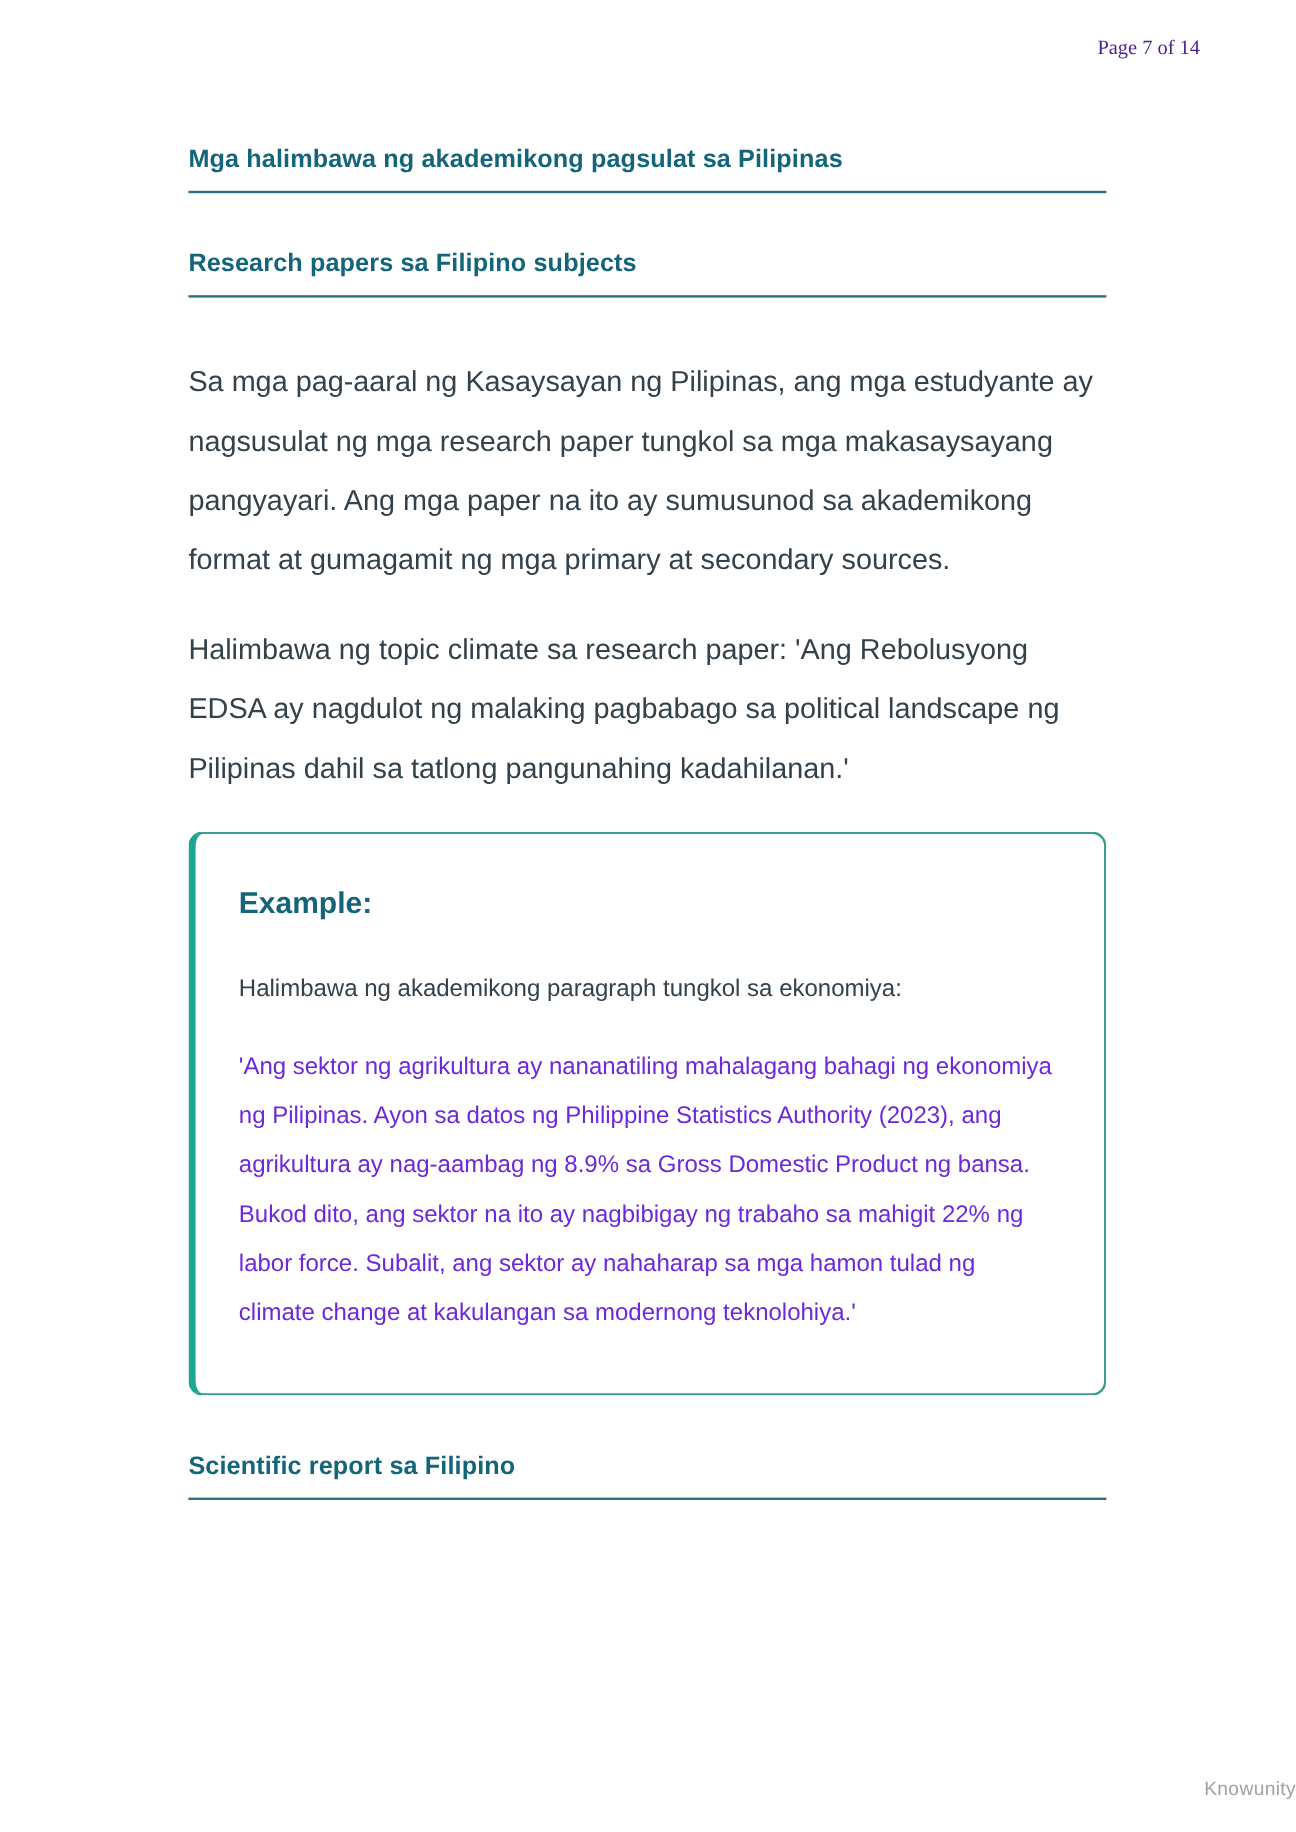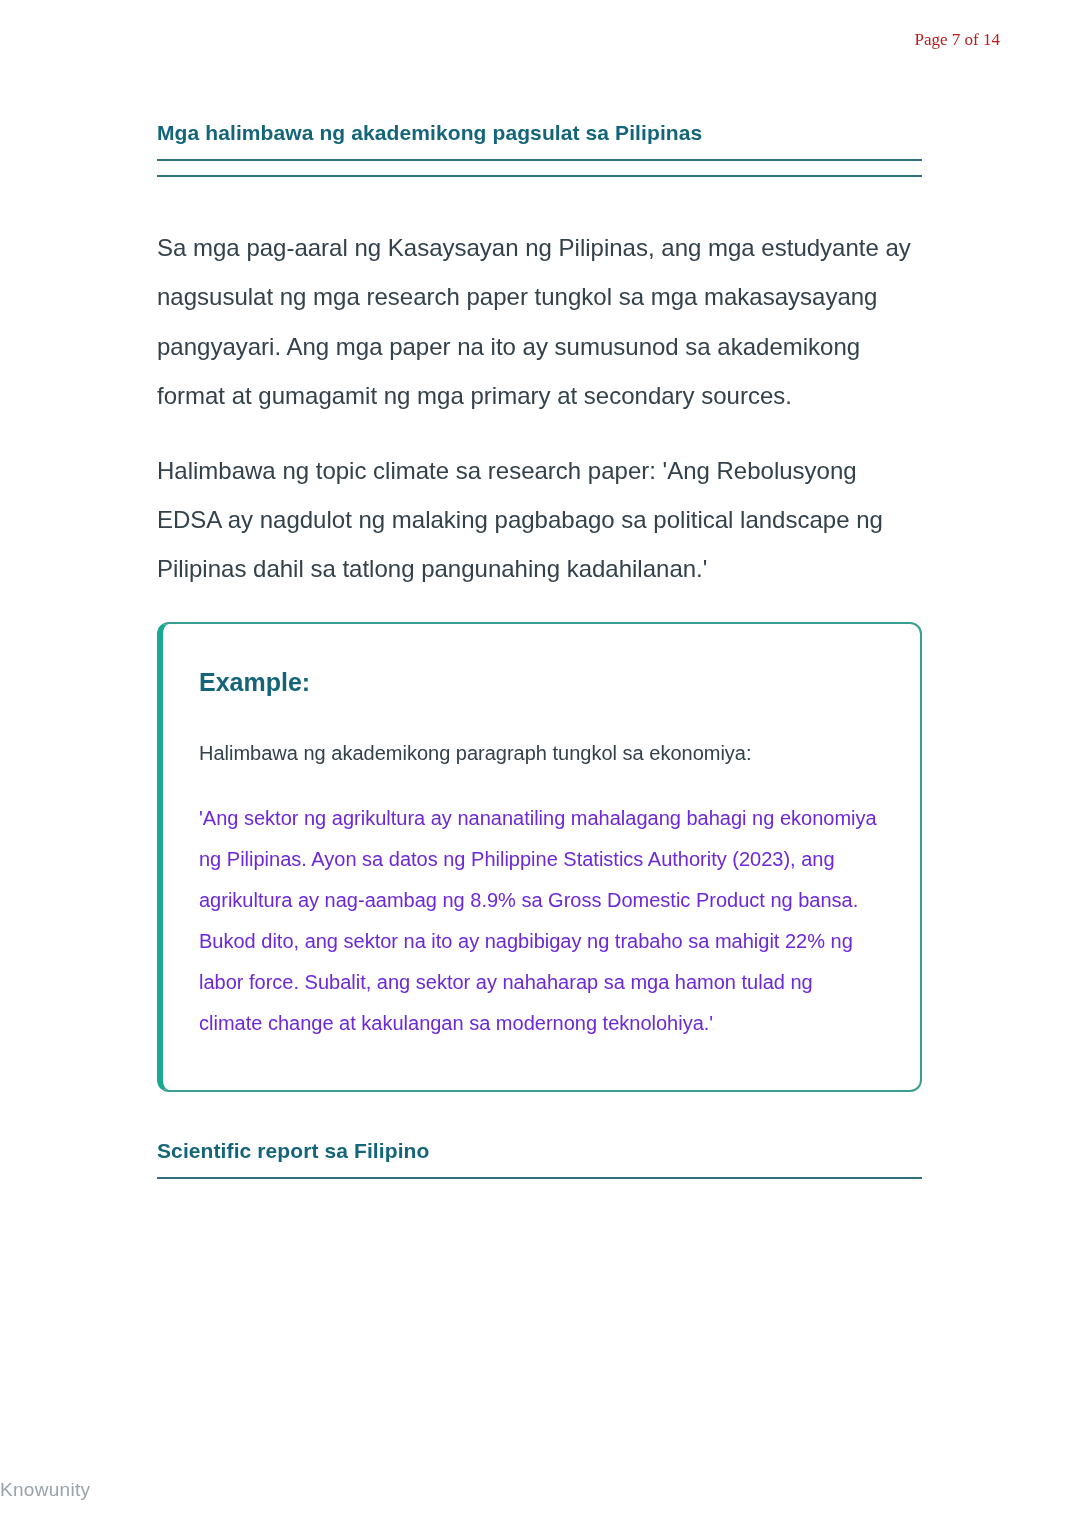--- a/index.html
+++ b/index.html
@@ -23,21 +23,21 @@
     background: #ffffff;
     overflow: hidden;
   }
 
   .page-indicator {
     position: absolute;
     top: 30px;
     right: 80px;
     font-family: "Liberation Serif", serif;
     font-size: 17px;
-    color: #b91c1c;
+    color: #4c1d95;
   }
 
   .content {
     position: absolute;
     left: 157px;
     top: 0;
     width: 765px;
     padding-top: 84px;
   }
 
@@ -104,38 +104,39 @@
     font-size: 20px;
     line-height: 2.05;
     color: #6d28d9;
   }
 
   .footer {
     position: absolute;
     bottom: 26px;
     left: 0;
     width: 1080px;
-    text-align: left;
-    font-size: 19px;
+    text-align: right;
+    font-size: 16px;
     color: #9aa3a9;
     letter-spacing: 0.3px;
   }
 </style>
 </head>
 <body>
 
 <div class="page">
 
   <div class="page-indicator">Page 7 of 14</div>
 
   <div class="content">
 
     <h1 class="doc-title">Mga halimbawa ng akademikong pagsulat sa Pilipinas</h1>
     <hr class="rule">
 
+    <h2 class="section-heading">Research papers sa Filipino subjects</h2>
     <hr class="rule">
 
     <p class="body-text">Sa mga pag-aaral ng Kasaysayan ng Pilipinas, ang mga estudyante ay nagsusulat ng mga research paper tungkol sa mga makasaysayang pangyayari. Ang mga paper na ito ay sumusunod sa akademikong format at gumagamit ng mga primary at secondary sources.</p>
 
     <p class="body-text">Halimbawa ng topic climate sa research paper: 'Ang Rebolusyong EDSA ay nagdulot ng malaking pagbabago sa political landscape ng Pilipinas dahil sa tatlong pangunahing kadahilanan.'</p>
 
     <div class="example-box">
       <div class="example-label">Example:</div>
       <p class="example-intro">Halimbawa ng akademikong paragraph tungkol sa ekonomiya:</p>
       <p class="example-body">'Ang sektor ng agrikultura ay nananatiling mahalagang bahagi ng ekonomiya ng Pilipinas. Ayon sa datos ng Philippine Statistics Authority (2023), ang agrikultura ay nag-aambag ng 8.9% sa Gross Domestic Product ng bansa. Bukod dito, ang sektor na ito ay nagbibigay ng trabaho sa mahigit 22% ng labor force. Subalit, ang sektor ay nahaharap sa mga hamon tulad ng climate change at kakulangan sa modernong teknolohiya.'</p>

